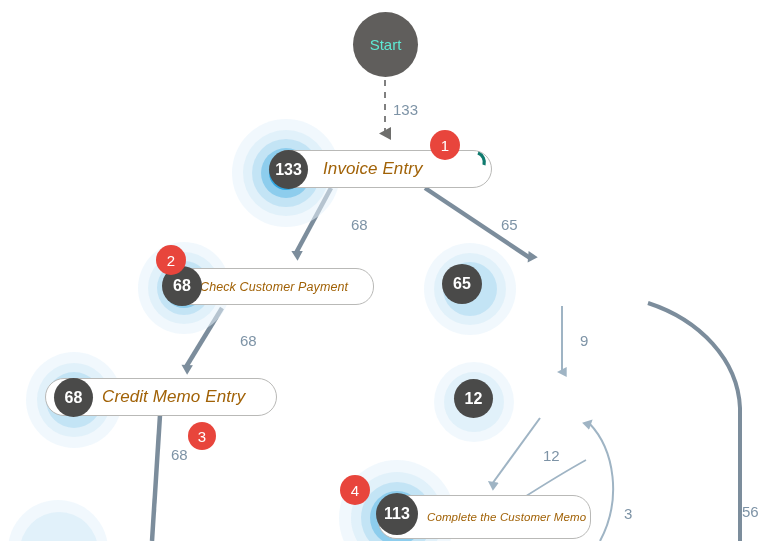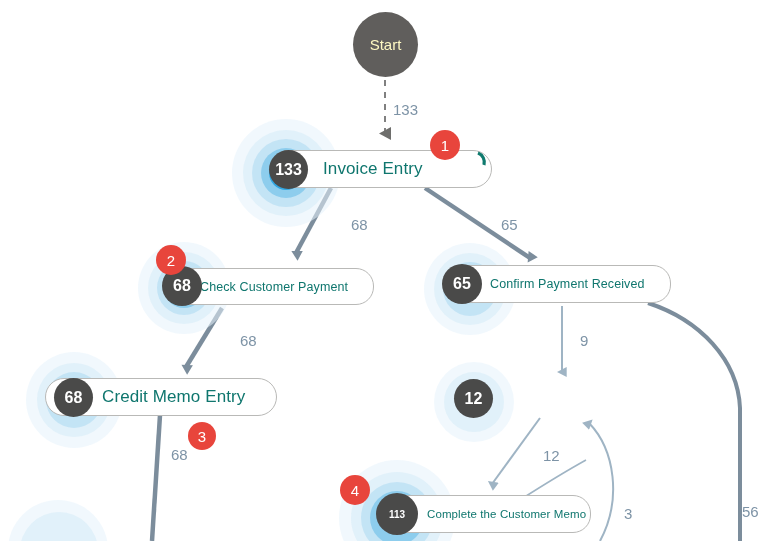--- a/index.html
+++ b/index.html
@@ -43,21 +43,22 @@
     position: absolute;
     height: 36px;
     border: 1.6px solid #b9b9b7;
     border-radius: 18px;
     background: #ffffff;
     box-sizing: border-box;
     display: flex;
     align-items: center;
   }
   .node-label {
-    color: #0f766e;
+    font-style: italic;
+    color: #a16207;
     white-space: nowrap;
     letter-spacing: 0.1px;
   }
   .count-circle {
     position: absolute;
     border-radius: 50%;
     background: #4a4a49;
     color: #ffffff;
     display: flex;
     align-items: center;
@@ -73,21 +74,21 @@
     display: flex;
     align-items: center;
     justify-content: center;
     font-size: 15px;
     box-sizing: border-box;
   }
   .start-node {
     position: absolute;
     border-radius: 50%;
     background: #605e5c;
-    color: #fef9c3;
+    color: #5eead4;
     display: flex;
     align-items: center;
     justify-content: center;
     font-size: 15px;
   }
   .edge-label {
     position: absolute;
     color: #7d93a6;
     font-size: 15px;
     white-space: nowrap;
@@ -175,37 +176,34 @@
     <path d="M22,19 A10,10 0 0,0 16,7" stroke="#0f7a6e" stroke-width="3.2" fill="none" stroke-linecap="butt"></path>
   </svg>
   <div class="badge" style="left:430px; top:130px; width:30px; height:30px;">1</div>
 
   <div class="node" style="left:163px; top:268px; width:211px; height:37px;">
     <span class="node-label" style="margin-left:36px; font-size:12.5px;">Check Customer Payment</span>
   </div>
   <div class="count-circle" style="left:162px; top:266px; width:40px; height:40px; font-size:16px;">68</div>
   <div class="badge" style="left:156px; top:245px; width:30px; height:30px;">2</div>
 
-  <div class="node" style="left:443px; top:265px; width:228px; height:38px;">
-    <span class="node-label" style="margin-left:46px; font-size:12.5px;">Confirm Payment Received</span>
-  </div>
   <div class="count-circle" style="left:442px; top:264px; width:40px; height:40px; font-size:16px;">65</div>
 
   <div class="node" style="left:45px; top:378px; width:232px; height:38px; border-radius:19px;">
     <span class="node-label" style="margin-left:56px; font-size:17px;">Credit Memo Entry</span>
   </div>
   <div class="count-circle" style="left:54px; top:378px; width:39px; height:39px; font-size:16px;">68</div>
   <div class="badge" style="left:188px; top:422px; width:28px; height:28px;">3</div>
 
   <div class="count-circle" style="left:454px; top:379px; width:39px; height:39px; font-size:16px;">12</div>
 
-  <div class="node" style="left:378px; top:495px; width:213px; height:38px;">
+  <div class="node" style="left:378px; top:495px; width:213px; height:44px;">
     <span class="node-label" style="margin-left:48px; font-size:11.5px;">Complete the Customer Memo</span>
   </div>
-  <div class="count-circle" style="left:376px; top:493px; width:42px; height:42px; font-size:10px;">113</div>
+  <div class="count-circle" style="left:376px; top:493px; width:42px; height:42px; font-size:16px;">113</div>
   <div class="badge" style="left:340px; top:475px; width:30px; height:30px;">4</div>
 
   <div class="edge-label" style="left:393px; top:101px;">133</div>
   <div class="edge-label" style="left:351px; top:216px;">68</div>
   <div class="edge-label" style="left:501px; top:216px;">65</div>
   <div class="edge-label" style="left:240px; top:332px;">68</div>
   <div class="edge-label" style="left:171px; top:446px;">68</div>
   <div class="edge-label" style="left:580px; top:332px;">9</div>
   <div class="edge-label" style="left:543px; top:447px;">12</div>
   <div class="edge-label" style="left:624px; top:505px;">3</div>

